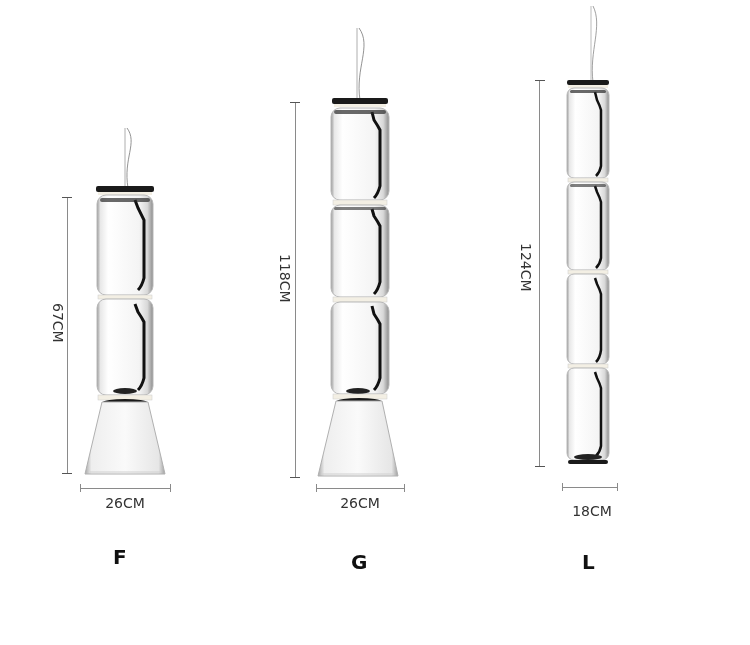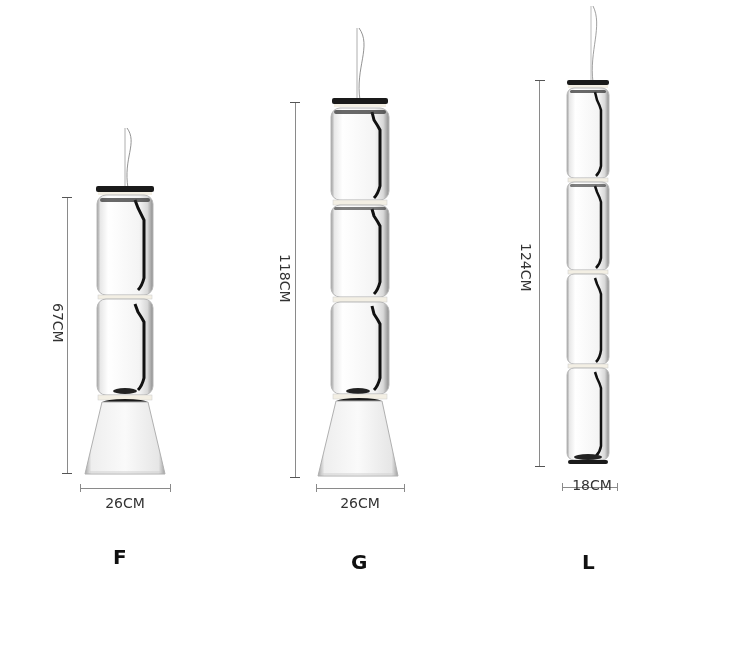--- a/index.html
+++ b/index.html
@@ -148,15 +148,15 @@
     <ellipse cx="26" cy="377" rx="14" ry="3" fill="#222"></ellipse>
     <rect x="6" y="380" width="40" height="4" rx="2" fill="#1a1a1a"></rect>
   </svg>
   <div class="vline" style="left:539px;top:80px;height:387px;"></div>
   <div class="tick-h" style="left:535px;top:80px;"></div>
   <div class="tick-h" style="left:535px;top:466px;"></div>
   <div class="vlabel" style="left:496px;top:265px;width:60px;">124CM</div>
   <div class="hline" style="left:562px;top:487px;width:56px;"></div>
   <div class="tick-v" style="left:562px;top:483px;"></div>
   <div class="tick-v" style="left:617px;top:483px;"></div>
-  <div class="hlabel" style="left:552px;top:477px;width:80px;">18CM</div>
+  <div class="hlabel" style="left:552px;top:503px;width:80px;">18CM</div>
   <div class="model" style="left:582px;top:550px;">L</div>
 </div>
 
 </body></html>

